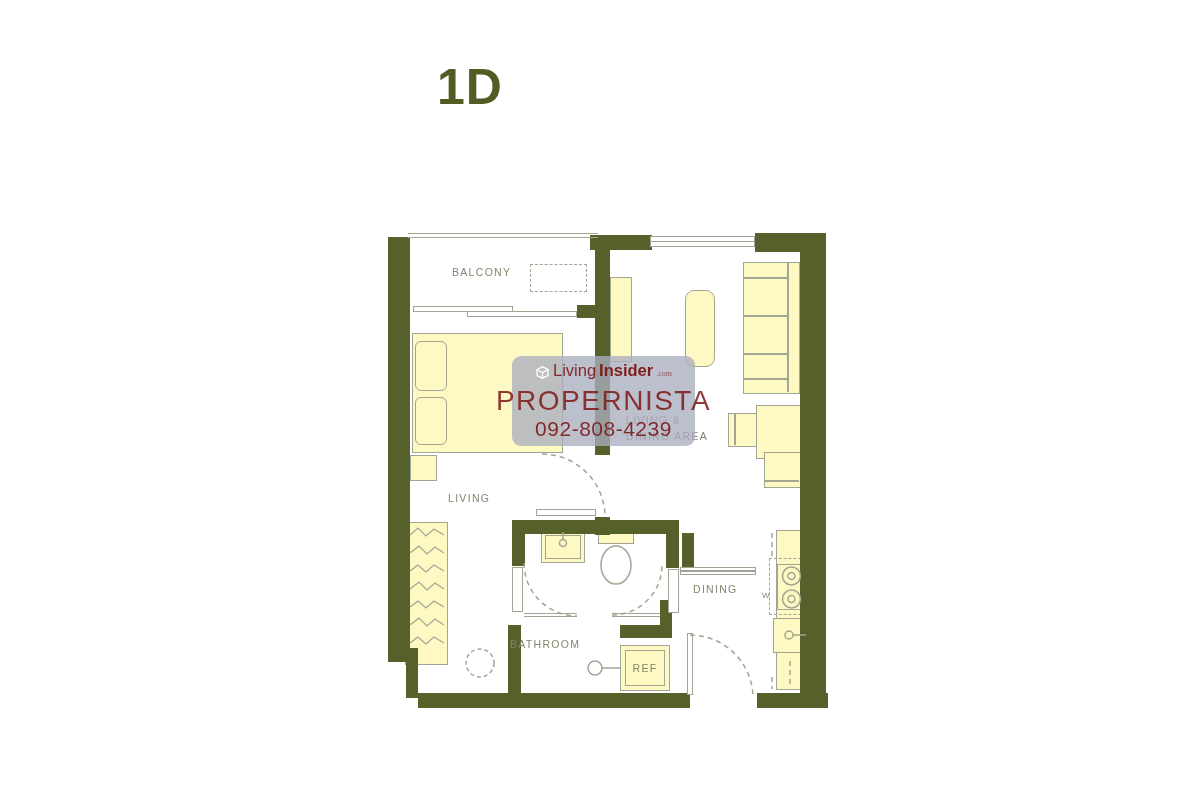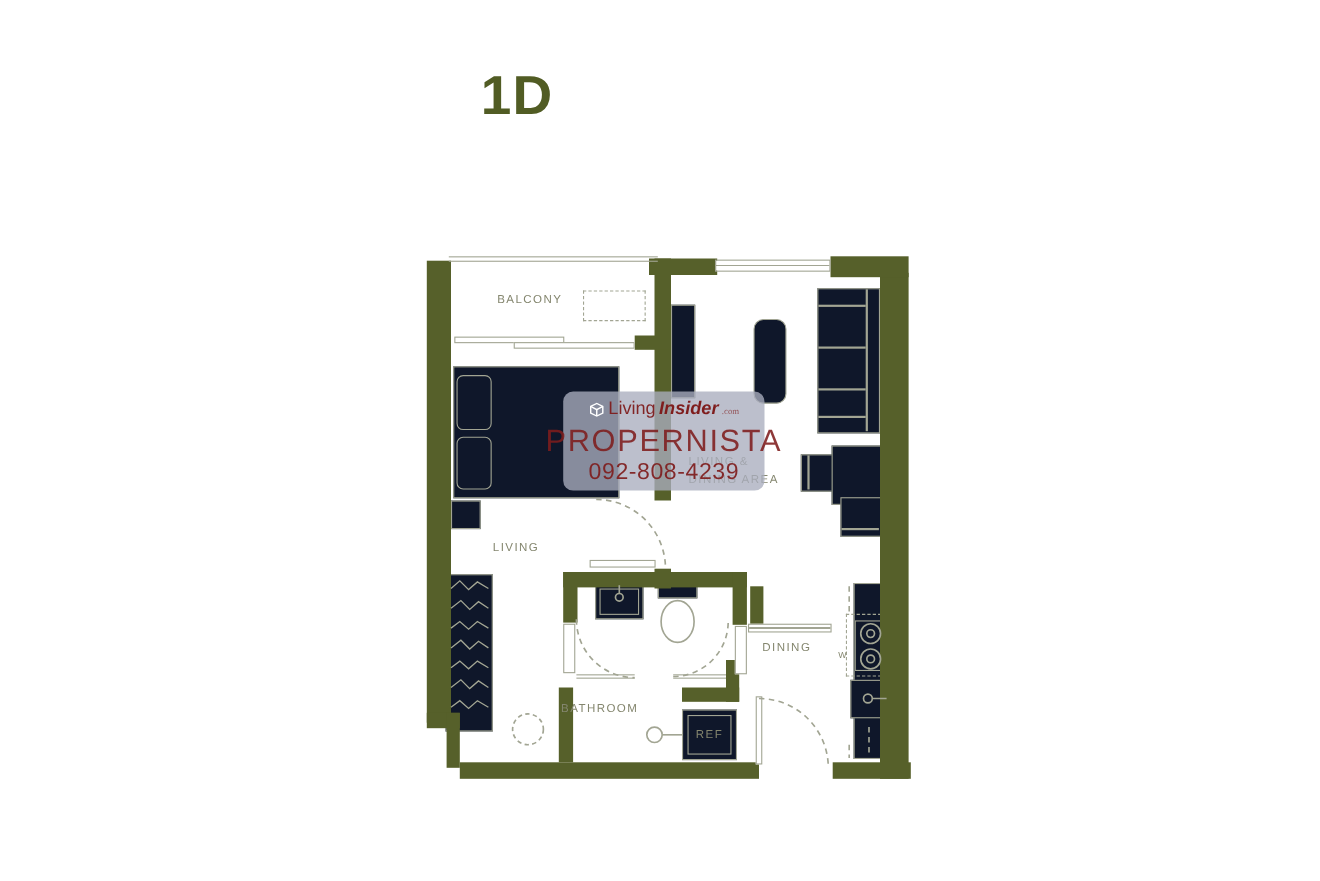--- a/index.html
+++ b/index.html
@@ -6,38 +6,38 @@
   #canvas{position:relative;width:1200px;height:801px;background:#ffffff;overflow:hidden;
           font-family:"Liberation Sans",sans-serif;}
   
   #unit-title{position:absolute;left:437px;top:58px;font-size:50px;font-weight:800;
               color:#515c24;letter-spacing:1px;}
   #unit-area{position:absolute;left:436px;top:126px;font-size:35px;font-weight:400;
              color:#68713a;letter-spacing:.5px;}
   
   #plan{position:absolute;left:388px;top:233px;width:440px;height:475px;}
   .wall{position:absolute;background:#56602a;z-index:2;}
-  .furn{position:absolute;border:1.5px solid #a2a593;background:#0f172a;box-sizing:border-box;z-index:1;}
+  .furn{position:absolute;border:1.5px solid #a2a593;background:#fef9c3;box-sizing:border-box;z-index:1;}
   .thin{position:absolute;border:1px solid #a2a593;background:#fff;box-sizing:border-box;z-index:3;}
   .dashed{border-style:dashed;}
   .dbl{border-left:none;border-right:none;background:transparent;}
   .ln{position:absolute;background:#a2a593;}
   .label{position:absolute;color:#84866e;font-size:10.5px;letter-spacing:1.3px;z-index:4;
          white-space:nowrap;}
   #svg-overlay{position:absolute;left:0;top:0;z-index:3;pointer-events:none;}
   #ref-box{display:flex;align-items:center;justify-content:center;}
   #ref-inner{position:absolute;left:4px;top:4px;right:4px;bottom:4px;border:1px solid #a2a593;}
   #ref-box .label{position:static;}
   
   #watermark{position:absolute;left:512px;top:356px;width:183px;height:90px;border-radius:9px;
              background:rgba(169,173,190,.78);z-index:10;display:flex;flex-direction:column;
              align-items:center;justify-content:center;color:#7f1d1d;}
   #wm-logo-row{display:flex;align-items:baseline;gap:3px;line-height:18px;}
   #wm-brand-light{font-weight:300;font-size:16.5px;opacity:.95;}
-  #wm-brand-bold{font-weight:700;font-size:16.5px;font-style:italic;}
+  #wm-brand-bold{font-weight:700;font-size:16.5px;}
   #wm-brand-suffix{font-size:8px;opacity:.7;font-family:Liberation Serif, serif;}
   #wm-name{font-size:28px;letter-spacing:1.5px;opacity:.88;margin-top:2px;}
   #wm-phone{font-size:21px;letter-spacing:.5px;opacity:.92;}
 </style>
 </head>
 <body>
 
 <div id="canvas">
 
   <div id="unit-title">1D</div>

